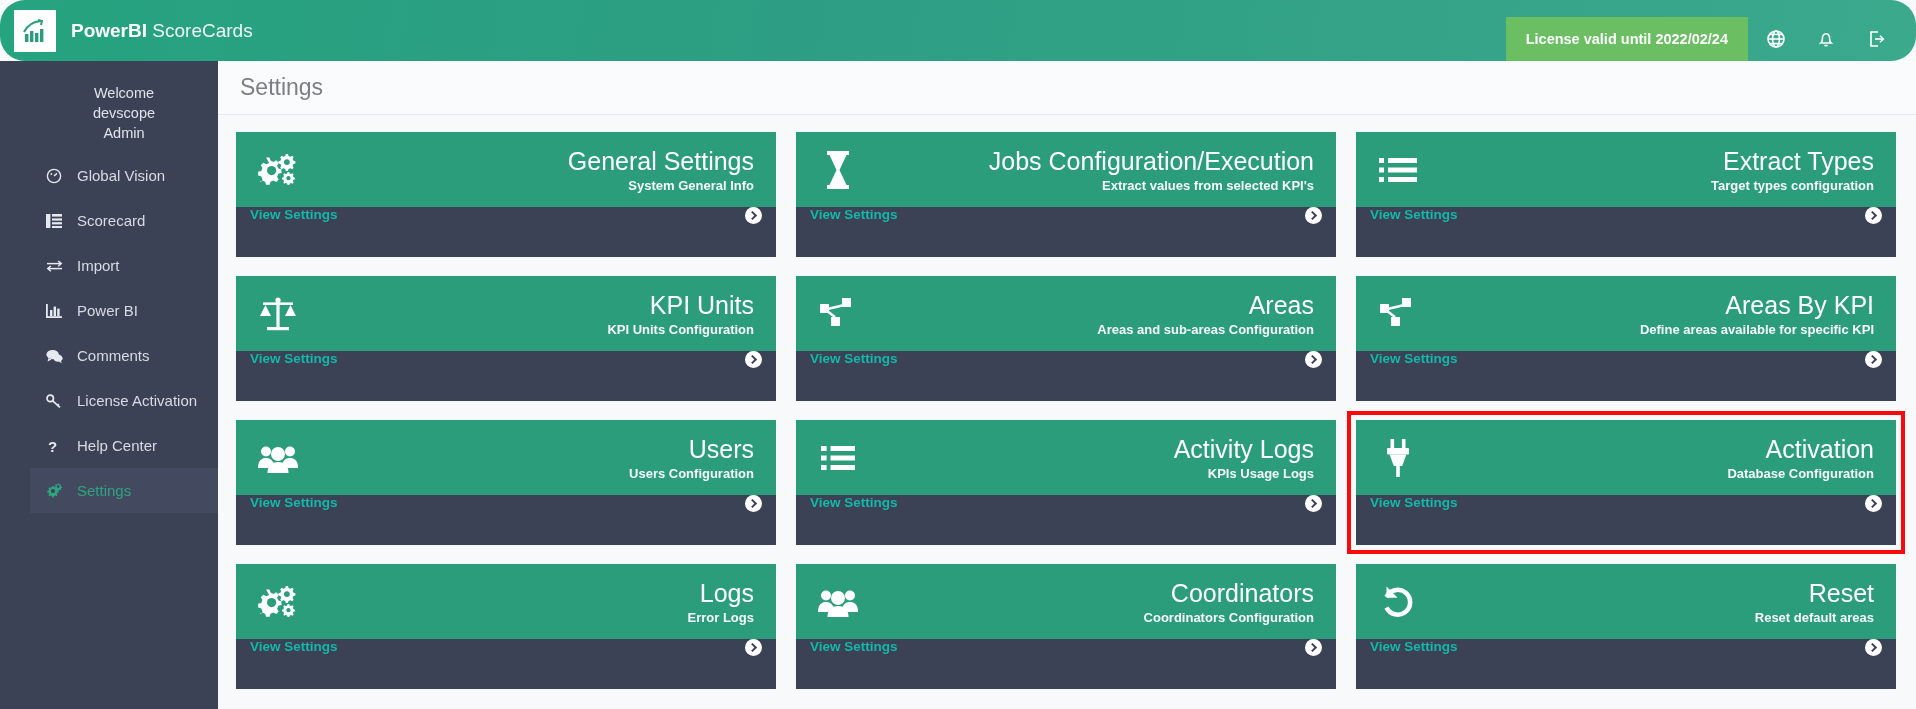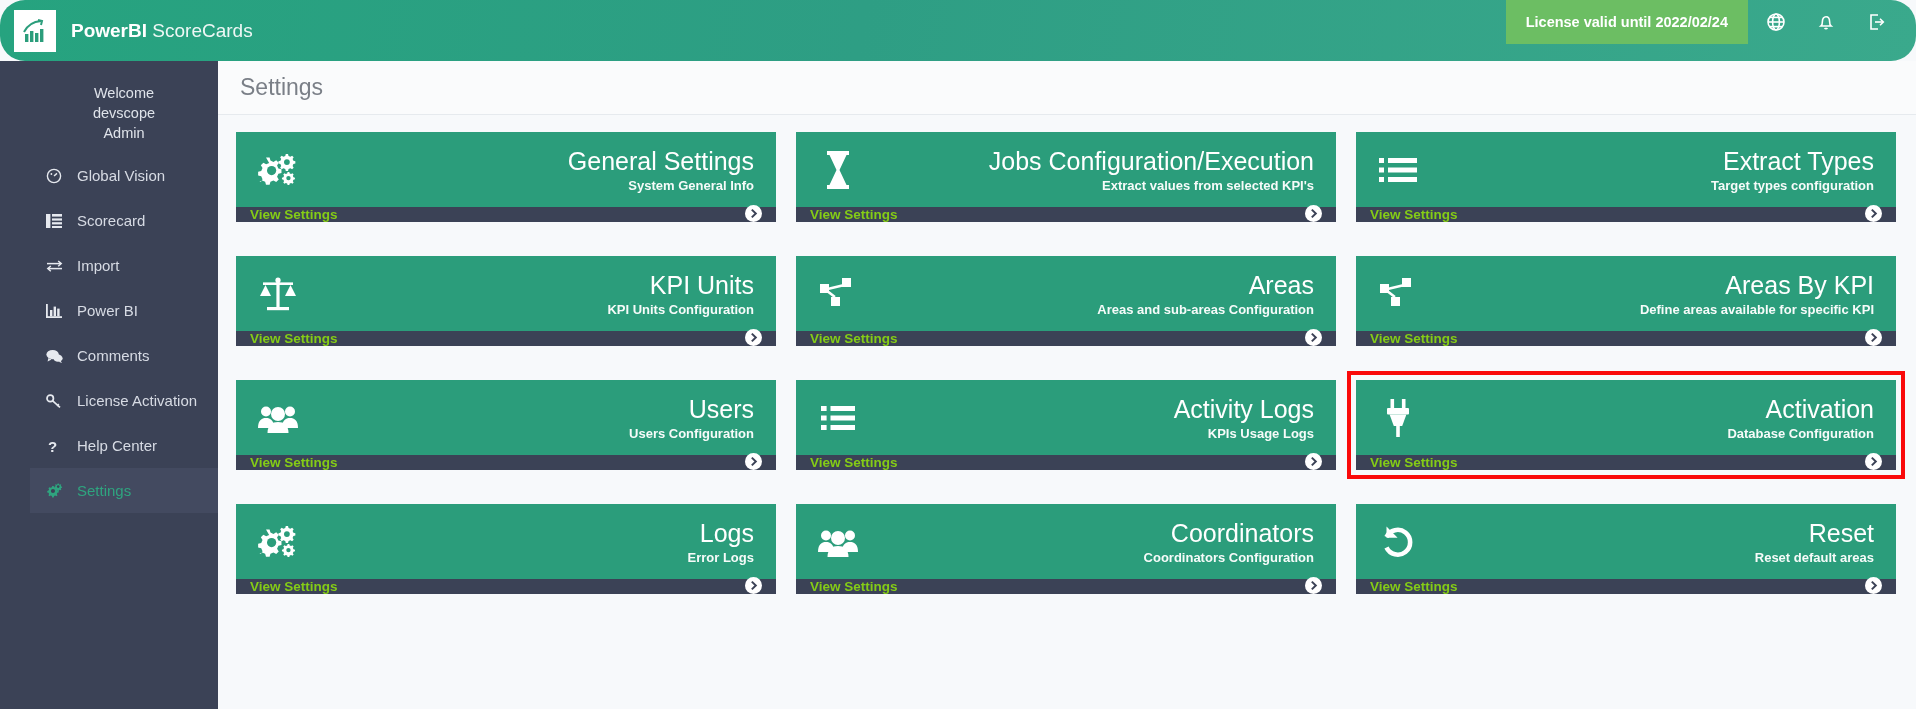--- a/index.html
+++ b/index.html
@@ -38,21 +38,21 @@
   .hamburger {
     margin-left: 20px;
     width: 26px; height: 26px;
     display: flex; flex-direction: column; justify-content: center;
     gap: 4px; cursor: pointer;
   }
   .hamburger span { display: block; height: 3px; background: #fff; border-radius: 1px; }
 
   .header-right {
     margin-left: auto;
-    display: flex; align-items: flex-start;
+    display: flex; align-items: flex-end;
     height: 61px; padding-right: 18px;
   }
   .license-badge {
     background: #6cbe63;
     color: #ffffff;
     font-weight: bold;
     font-size: 14.5px;
     padding: 0 20px;
     height: 44px;
     display: flex; align-items: center;
@@ -110,21 +110,21 @@
   .page-title-bar {
     height: 54px;
     background: #fafbfc;
     border-bottom: 1px solid #e6eaee;
     display: flex; align-items: center;
     padding-left: 22px;
   }
   .page-title { font-size: 23px; color: #7a7f87; font-weight: normal; }
 
   .cards-wrap { padding: 17px 20px 0 18px; }
-  .card-row { display: flex; gap: 20px; margin-bottom: 34px; }
+  .card-row { display: flex; gap: 20px; margin-bottom: 19px; }
   .card {
     flex: 1 1 0;
     background: #2b9d7b;
     position: relative;
     cursor: pointer;
   }
   .card.highlight { outline: 4px solid #fa0a0a; outline-offset: 5px; }
   .card-body {
     height: 75px;
     display: flex; align-items: center;
@@ -136,25 +136,25 @@
     color: #ffffff;
   }
   .card-icon svg { display: block; }
   .card-text {
     margin-left: auto; text-align: right;
     color: #ffffff; padding-right: 4px;
   }
   .card-title { font-size: 25px; line-height: 28px; font-weight: normal; }
   .card-sub { font-size: 13px; font-weight: bold; margin-top: 3px; opacity: .96; }
   .card-foot {
-    height: 15px;
+    height: 50px;
     background: #3b4256;
-    display: flex; align-items: flex-end;
+    display: flex; align-items: flex-start;
     padding: 0 14px;
-    color: #84cc16;
+    color: #14b8a6;
   }
   .card-foot-label { font-size: 13.5px; font-weight: bold; }
   .card-foot-arrow { margin-left: auto; display: flex; align-items: center; }
 </style>
 </head>
 <body>
 
 <div class="header">
   <div class="brand-block">
     <div class="logo-tile">

